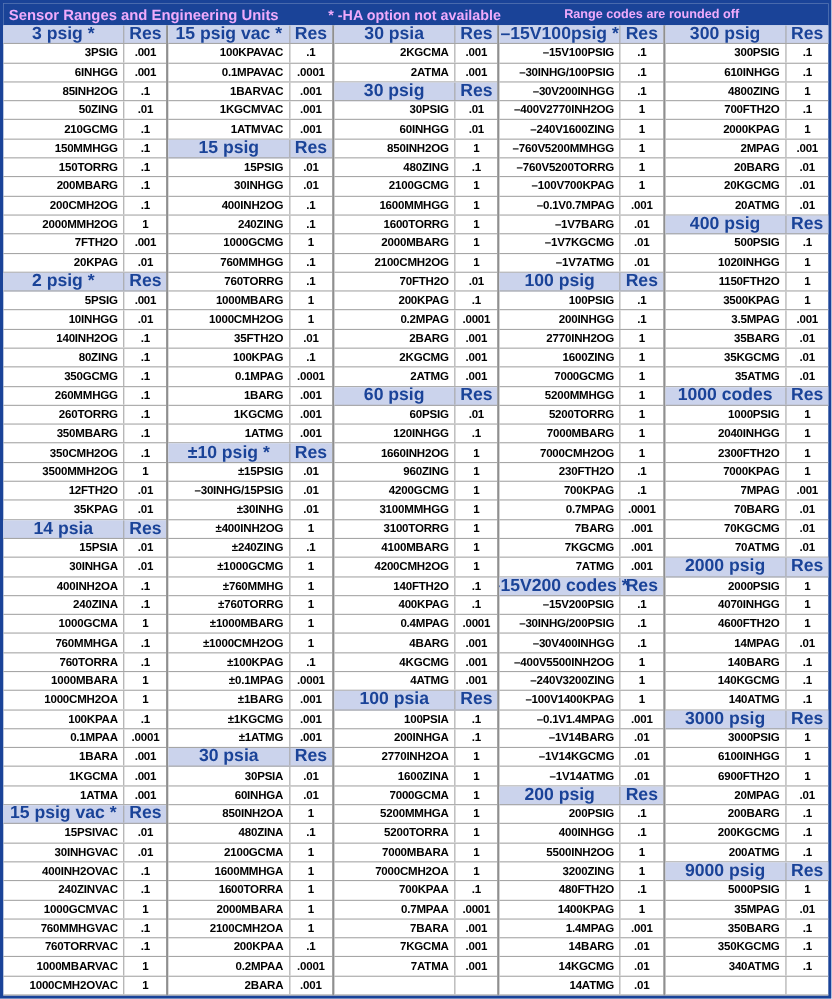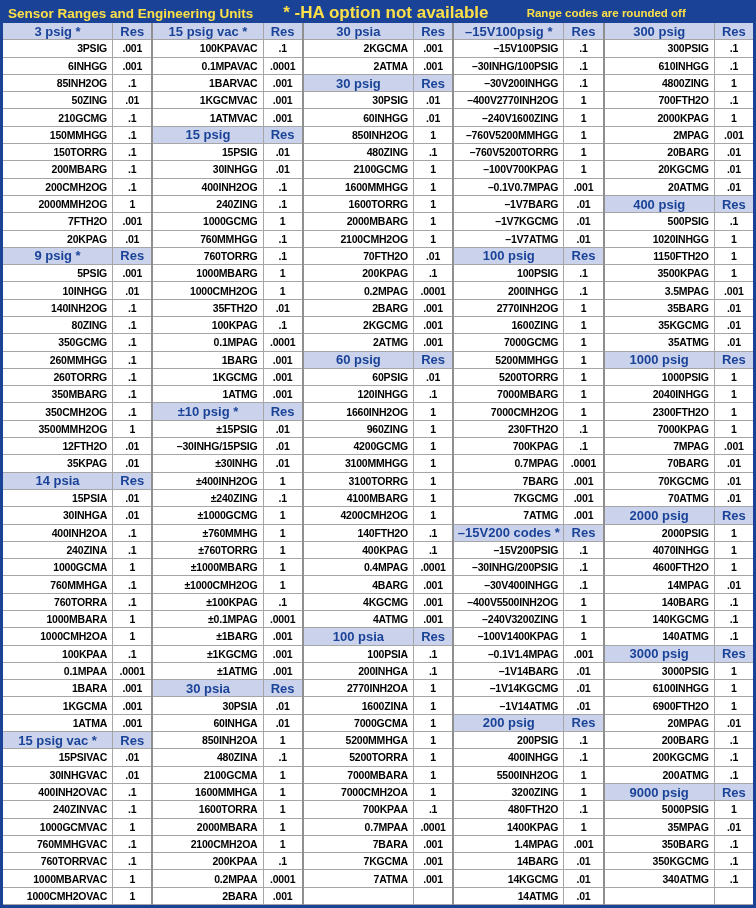--- a/index.html
+++ b/index.html
@@ -1,34 +1,34 @@
 <!DOCTYPE html>
 <html><head>
 <meta charset="utf-8">
 <style>
   html,body{margin:0;padding:0;background:#fff;}
   body{width:756px;height:908px;font-family:"Liberation Sans",sans-serif;}
   .frame{width:756px;height:908px;box-sizing:border-box;border:3px solid #1a4398;
          display:flex;flex-direction:column;background:#fff;}
-  .titlebar{background:#1a4398;color:#fde047;height:20px;flex:0 0 20px;display:flex;
+  .titlebar{background:#1a4398;color:#f0abfc;height:20px;flex:0 0 20px;display:flex;
             align-items:center;font-weight:bold;}
   .titlebar .title{font-size:13.5px;padding-left:5px;}
-  .titlebar .note1{font-size:17px;}
+  .titlebar .note1{font-size:13px;}
   .titlebar .note2{font-size:11.5px;padding-right:40px;}
   .sp1{flex:1.1;} .sp2{flex:1.4;} .sp3{flex:1;}
   .grid{flex:1;display:flex;min-height:0;}
   .colpair{flex:1;display:grid;grid-template-rows:repeat(51,1fr);min-width:0;}
   .colpair + .colpair{border-left:2px solid #8f8f8f;}
   .row{display:flex;border-bottom:1px solid #a6a6a6;min-width:0;overflow:hidden;}
   .cell{display:flex;align-items:center;box-sizing:border-box;white-space:nowrap;
         font-weight:bold;font-size:10.5px;letter-spacing:-0.2px;color:#000;}
   .unit{flex:1;justify-content:flex-end;padding-right:5px;min-width:0;}
   .res{width:26.5%;flex:0 0 26.5%;border-left:1px solid #a6a6a6;justify-content:center;}
   .row.sec{background:#cbd3ec;}
-  .row.sec .cell{color:#1a4398;font-size:13px;letter-spacing:0;text-align:right;}
+  .row.sec .cell{color:#1a4398;font-size:16px;letter-spacing:0;text-align:right;}
   .row.sec .unit{justify-content:center;padding-right:0;}
 </style>
 </head>
 <body>
 
 <div class="frame">
   <div class="titlebar">
     <span class="title">Sensor Ranges and Engineering Units</span>
     <span class="sp1"></span>
     <span class="note1">* -HA option not available</span>
@@ -84,21 +84,21 @@
         </div>
         <div class="row">
           <div class="cell unit">7FTH2O</div>
           <div class="cell res">.001</div>
         </div>
         <div class="row">
           <div class="cell unit">20KPAG</div>
           <div class="cell res">.01</div>
         </div>
         <div class="row sec">
-          <div class="cell unit">9 psig *</div>
+          <div class="cell unit">2 psig *</div>
           <div class="cell res">Res</div>
         </div>
         <div class="row">
           <div class="cell unit">5PSIG</div>
           <div class="cell res">.001</div>
         </div>
         <div class="row">
           <div class="cell unit">10INHGG</div>
           <div class="cell res">.01</div>
         </div>
@@ -932,21 +932,21 @@
         </div>
         <div class="row">
           <div class="cell unit">35KGCMG</div>
           <div class="cell res">.01</div>
         </div>
         <div class="row">
           <div class="cell unit">35ATMG</div>
           <div class="cell res">.01</div>
         </div>
         <div class="row sec">
-          <div class="cell unit">1000 psig</div>
+          <div class="cell unit">1000 codes</div>
           <div class="cell res">Res</div>
         </div>
         <div class="row">
           <div class="cell unit">1000PSIG</div>
           <div class="cell res">1</div>
         </div>
         <div class="row">
           <div class="cell unit">2040INHGG</div>
           <div class="cell res">1</div>
         </div>

